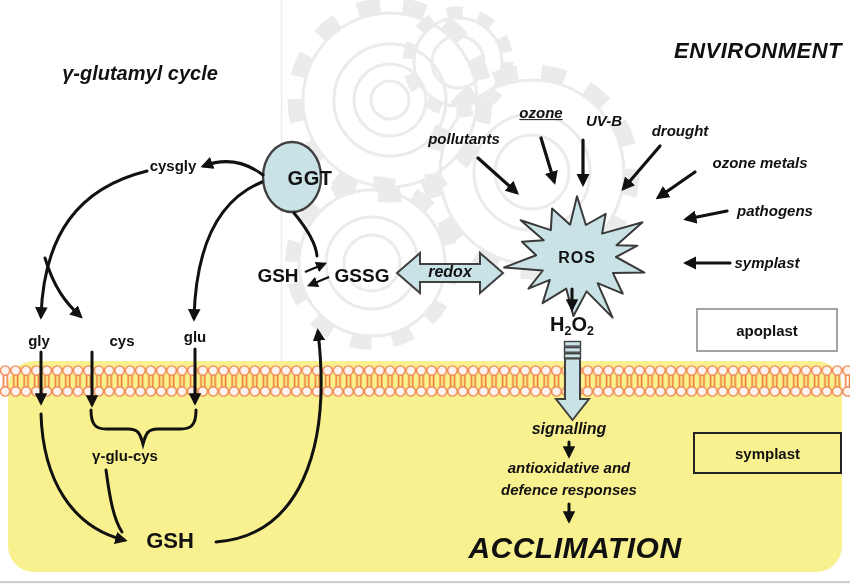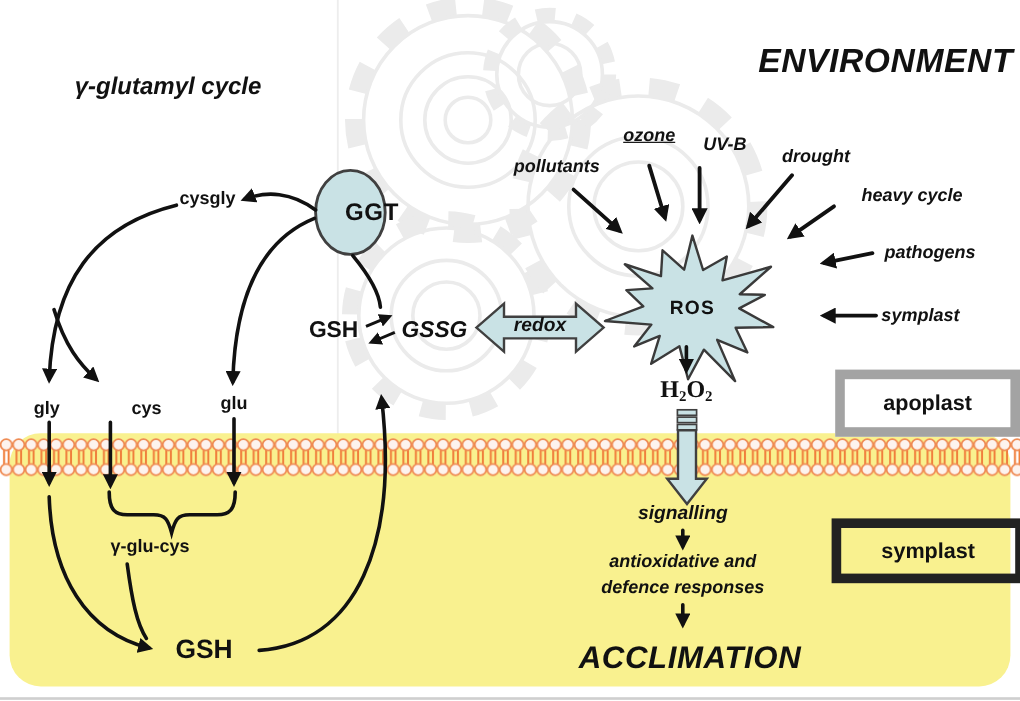--- a/index.html
+++ b/index.html
@@ -3,34 +3,34 @@
 <meta charset="utf-8">
 <style>
   html,body{margin:0;padding:0;}
   body{width:850px;height:584px;position:relative;background:#ffffff;overflow:hidden;
        font-family:"Liberation Sans", sans-serif;color:#111;}
   .stage{position:absolute;left:0;top:0;width:850px;height:584px;}
   .lbl{position:absolute;transform:translate(-50%,-50%);white-space:nowrap;line-height:1.05;}
   .b{font-weight:bold;}
   .bi{font-weight:bold;font-style:italic;}
   .t-cycle{font-size:20px;}
-  .t-env{font-size:28px;letter-spacing:.5px;}
+  .t-env{font-size:22px;letter-spacing:.5px;margin-left:20px;}
   .small{font-size:15px;}
   .stress{font-size:15px;}
   .mol{font-size:19px;}
   .ros{font-size:16px;letter-spacing:1px;}
   .gsh-big{font-size:22px;}
   .ggt{font-size:20px;letter-spacing:.5px;margin-left:18px;}
-  .h2o2{font-size:20px;font-weight:bold;font-family:Liberation Serif, serif;}
+  .h2o2{font-size:20px;font-weight:bold;}
   .h2o2 sub{font-size:0.62em;vertical-align:-0.3em;}
   .sig{font-size:16px;}
   .resp{font-size:15px;}
-  .accl{font-size:26px;letter-spacing:.5px;}
-  .region-box{position:absolute;border:8px solid #a3a3a3;display:flex;align-items:center;
-      justify-content:center;font-weight:bold;font-size:18px;}
+  .accl{font-size:30px;letter-spacing:.5px;}
+  .region-box{position:absolute;border:2px solid #a3a3a3;display:flex;align-items:center;
+      justify-content:center;font-weight:bold;font-size:15px;}
   .box-apoplast{left:696px;top:308px;width:138px;height:40px;background:#ffffff;}
   .box-symplast{left:693px;top:432px;width:145px;height:38px;background:transparent;border-color:#222;}
 </style>
 </head>
 <body>
 
 <svg class="stage" viewBox="0 0 850 584">
   <defs>
     <marker id="ah" viewBox="0 0 10 10" refX="7" refY="5" markerWidth="4.2" markerHeight="4.2" orient="auto-start-reverse">
         <path d="M0,0 L10,5 L0,10 z" fill="#111"></path>
@@ -129,28 +129,28 @@
   <rect x="0" y="581" width="850" height="2.2" fill="#cfcfcf"></rect>
 </svg>
 
 <div class="lbl bi t-cycle" style="left:140px;top:73px;">γ-glutamyl cycle</div>
 <div class="lbl bi t-env" style="left:738px;top:51px;">ENVIRONMENT</div>
 
 <div class="lbl bi stress" style="left:464px;top:139px;">pollutants</div>
 <div class="lbl bi stress" style="left:541px;top:113px;text-decoration:underline;">ozone</div>
 <div class="lbl bi stress" style="left:604px;top:121px;">UV-B</div>
 <div class="lbl bi stress" style="left:680px;top:131px;">drought</div>
-<div class="lbl bi stress" style="left:760px;top:163px;">heavy cycle</div>
+<div class="lbl bi stress" style="left:760px;top:163px;">ozone metals</div>
 <div class="lbl bi stress" style="left:775px;top:211px;">pathogens</div>
 <div class="lbl bi stress" style="left:767px;top:263px;">symplast</div>
 
 <div class="lbl b ggt" style="left:292px;top:178px;">GGT</div>
 <div class="lbl b small" style="left:173px;top:166px;">cysgly</div>
 <div class="lbl b mol" style="left:278px;top:276px;">GSH</div>
-<div class="lbl b mol" style="left:362px;top:276px;font-style:italic;">GSSG</div>
+<div class="lbl b mol" style="left:362px;top:276px;">GSSG</div>
 <div class="lbl bi sig" style="left:450px;top:272px;">redox</div>
 <div class="lbl b ros" style="left:577px;top:258px;">ROS</div>
 
 <div class="lbl h2o2" style="left:572px;top:326px;"><span>H</span><sub>2</sub><span>O</span><sub>2</sub></div>
 
 <div class="lbl b small" style="left:39px;top:341px;">gly</div>
 <div class="lbl b small" style="left:88px;top:341px;margin-left:34px;">cys</div>
 <div class="lbl b small" style="left:195px;top:337px;">glu</div>
 <div class="lbl b small" style="left:125px;top:456px;">γ-glu-cys</div>
 <div class="lbl b gsh-big" style="left:170px;top:541px;">GSH</div>

